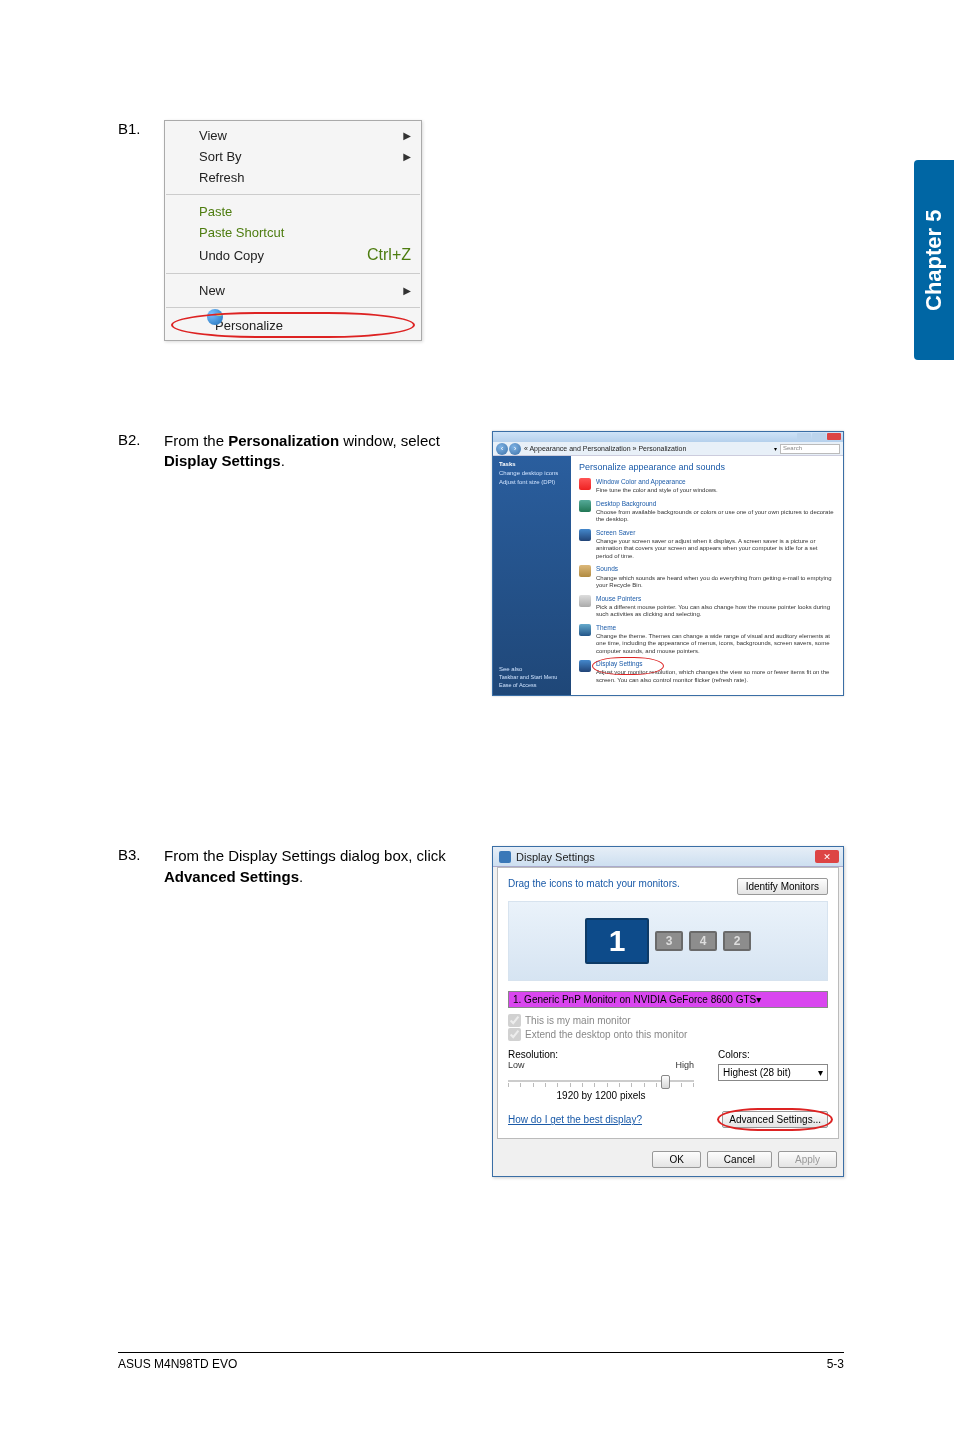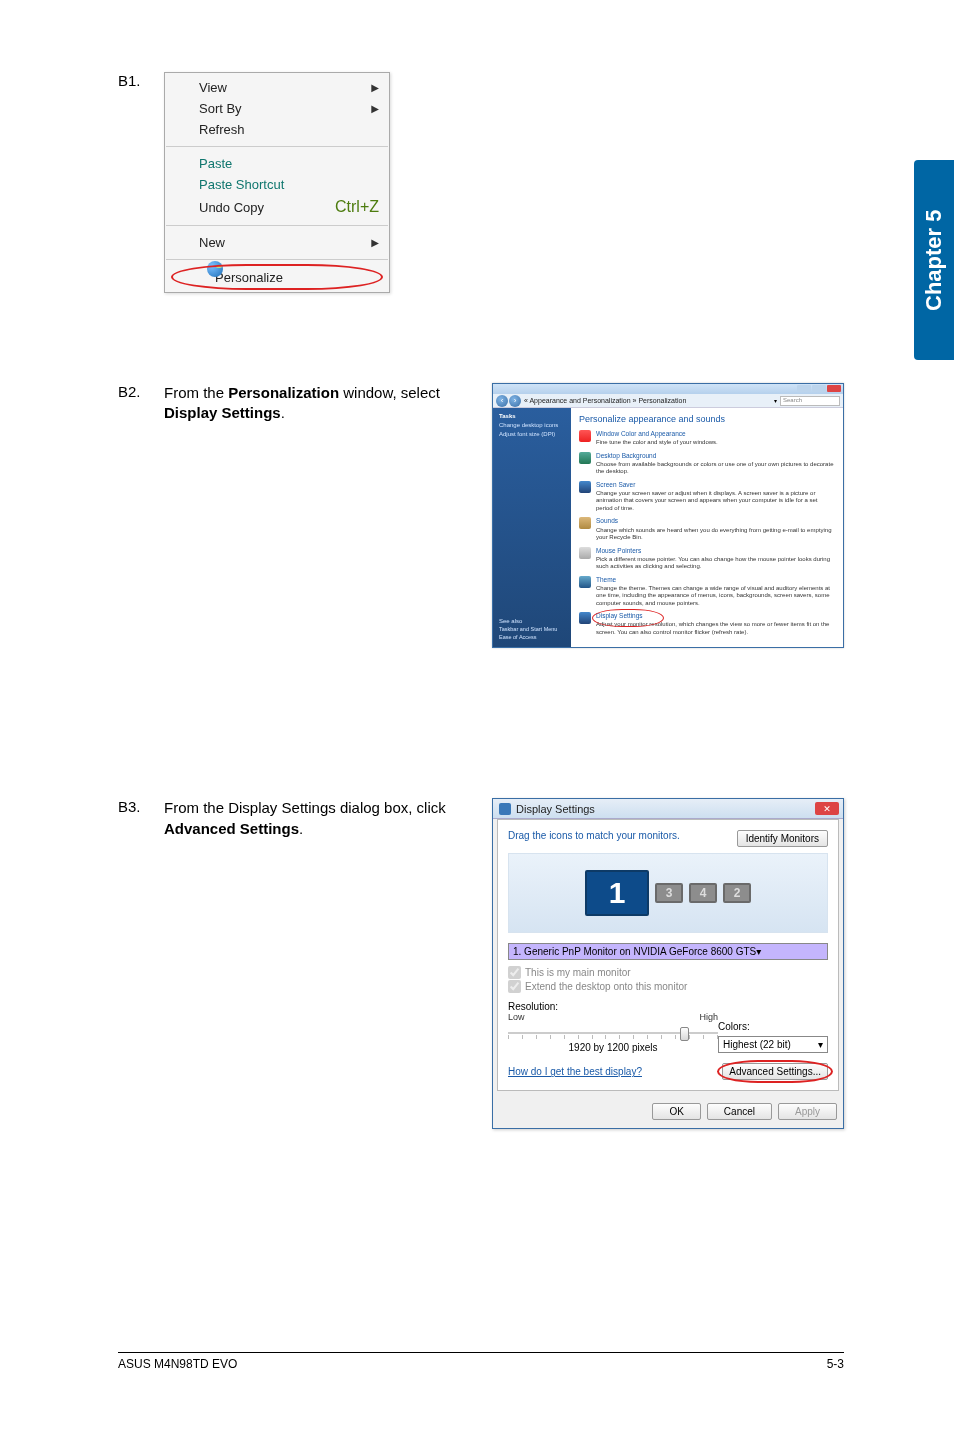--- a/index.html
+++ b/index.html
@@ -1,33 +1,33 @@
 <!DOCTYPE html>
 <html><head>
 <meta charset="utf-8">
 <style>
   * { margin: 0; padding: 0; box-sizing: border-box; }
   body { font-family: Arial, Helvetica, sans-serif; background: #fff; color: #000; width: 954px; height: 1438px; position: relative; }
-  .page { padding: 72px 110px 0 118px; }
+  .page { padding: 120px 110px 0 118px; }
   .chapter-tab { position: absolute; right: 0; top: 160px; width: 40px; height: 200px; background: #0066a4; color: #fff; display: flex; align-items: center; justify-content: center; writing-mode: vertical-rl; transform: rotate(180deg); font-size: 22px; font-weight: bold; border-radius: 0 4px 4px 0; }
   .step-row { display: flex; align-items: flex-start; margin-bottom: 90px; }
   .step-row.b2 { margin-bottom: 150px; }
   .step-num { width: 46px; font-size: 15px; flex-shrink: 0; }
   .step-text { font-size: 15px; line-height: 1.35; flex: 1; padding-right: 20px; }
   .step-text b { font-weight: bold; }
   .step-img { flex-shrink: 0; }
 
   
-  .ctx-menu { width: 226px; border: 1px solid #aaa; background: #f5f5f5; font-size: 13px; color: #222; box-shadow: 1px 1px 3px rgba(0,0,0,0.15); }
+  .ctx-menu { width: 258px; border: 1px solid #aaa; background: #f5f5f5; font-size: 13px; color: #222; box-shadow: 1px 1px 3px rgba(0,0,0,0.15); }
   .ctx-section { padding: 4px 0; }
   .ctx-item { display: flex; align-items: center; padding: 3px 10px 3px 34px; position: relative; }
   .ctx-item .ctx-label { flex: 1; }
   .ctx-arrow { font-size: 10px; color: #333; }
   .ctx-shortcut { color: #4d7c0f; font-size: 16px; }
-  .ctx-disabled { color: #0f766e; align-items: center; }
+  .ctx-disabled { color: #4d7c0f; align-items: center; }
   .ctx-divider { height: 1px; background: #ccc; margin: 2px 1px; }
   .ctx-item.circled { position: relative; }
   .ctx-item.circled::after { content: ""; position: absolute; left: 6px; right: 6px; top: -2px; bottom: -2px; border: 2px solid #d22; border-radius: 50% / 70%; pointer-events: none; }
   .ctx-icon { position: absolute; left: 8px; top: 50%; transform: translateY(-50%); width: 16px; height: 16px; }
   .globe { background: radial-gradient(circle at 30% 30%, #7ac0ff, #1d6fb8); border-radius: 50%; position: relative; }
   .globe::after { content:""; position:absolute; left:9px; top:4px; width:6px; height:3px; background:#b7e38a; border-radius:40%; }
 
   
   .pers-window { width: 352px; border: 1px solid #3a6ea5; background: #fff; font-size: 7px; box-shadow: 0 0 2px rgba(0,0,0,0.2); }
   .pers-title-bar { height: 10px; background: linear-gradient(#cfe3f7, #b5d0ec); position: relative; }
@@ -66,24 +66,24 @@
   .ds-close { position:absolute; right:4px; top:3px; width:24px; height:13px; background:#d44; border-radius:2px; color:#fff; font-size:9px; display:flex; align-items:center; justify-content:center; }
   .ds-tabs { display: flex; padding: 4px 4px 0 4px; }
   .ds-tab { padding: 3px 10px; background: #fff; border: 1px solid #bbb; border-bottom: none; font-size: 10px; border-radius: 3px 3px 0 0; }
   .ds-panel { margin: 0 4px 4px 4px; background: #fff; border: 1px solid #bbb; padding: 10px; }
   .ds-drag-txt { font-size: 10px; color: #1a5aa8; }
   .ds-ident { float: right; padding: 2px 8px; border: 1px solid #999; background: linear-gradient(#fdfdfd,#e4e4e4); font-size: 10px; border-radius: 2px; }
   .ds-monitor-area { clear: both; margin: 12px 0 10px 0; height: 80px; border: 1px solid #d7e3ef; background: linear-gradient(#eaf2fa,#d6e4f2); display: flex; align-items: center; justify-content: center; gap: 6px; }
   .mon { border: 2px solid #0d3a66; background: #0d4b8a; color: #fff; display: flex; align-items: center; justify-content: center; font-weight: bold; border-radius: 2px; }
   .mon.big { width: 64px; height: 46px; font-size: 30px; }
   .mon.sm { width: 28px; height: 20px; font-size: 12px; background: #8d8d8d; border-color:#6a6a6a; color:#ddd; }
-  .ds-dd { width: 100%; border: 1px solid #888; padding: 2px 4px; font-size: 10px; margin-bottom: 6px; background:#c4b5fd; display:flex; justify-content:flex-start; align-items:center; }
+  .ds-dd { width: 100%; border: 1px solid #888; padding: 2px 4px; font-size: 10px; margin-bottom: 6px; background:#d946ef; display:flex; justify-content:flex-start; align-items:center; }
   .ds-chk { font-size: 10px; color: #888; display: flex; align-items: center; gap: 4px; margin: 1px 0; }
   .ds-chk input { margin: 0; }
-  .ds-sliders { display: flex; margin-top: 8px; align-items: flex-end; }
+  .ds-sliders { display: flex; gap: 24px; margin-top: 8px; }
   .ds-slider-col { flex: 1; font-size: 10px; }
   .ds-slider-col.colors { flex: 0 0 110px; }
   .ds-slider-track { position: relative; height: 14px; margin: 4px 0 2px 0; }
   .ds-track-line { position:absolute; left:0; right:0; top:6px; height:2px; background:#ccc; }
   .ds-ticks { position:absolute; left:0; right:0; top:9px; display:flex; justify-content:space-between; }
   .ds-ticks span { width:1px; height:4px; background:#bbb; }
   .ds-thumb { position:absolute; top:1px; width:9px; height:14px; background:linear-gradient(#fdfdfd,#d8d8d8); border:1px solid #888; border-radius:2px; }
   .ds-slider-labels { display:flex; justify-content:space-between; font-size:9px; color:#333; }
   .ds-res-value { text-align:center; font-size:10px; margin-top:2px; }
   .ds-colors-dd { border:1px solid #888; padding:2px 4px; font-size:10px; display:flex; justify-content:space-between; align-items:center; margin-top:4px; background:#fff; }
@@ -284,21 +284,21 @@
                     <span></span>
                     <span></span>
                   </div>
                 <div class="ds-thumb" style="left:82%"></div>
               </div>
               <div class="ds-res-value">1920 by 1200 pixels</div>
             </div>
             <div class="ds-slider-col colors">
               <div>Colors:</div>
               <div class="ds-colors-dd">
-                  <span>Highest (22 bit)</span>
+                  <span>Highest (28 bit)</span>
                   <span>▾</span>
                 </div>
             </div>
           </div>
           <div class="ds-bottom">
             <span class="ds-help">How do I get the best display?</span>
             <span class="ds-adv">Advanced Settings...</span>
           </div>
         </div>
         <div class="ds-footer">

